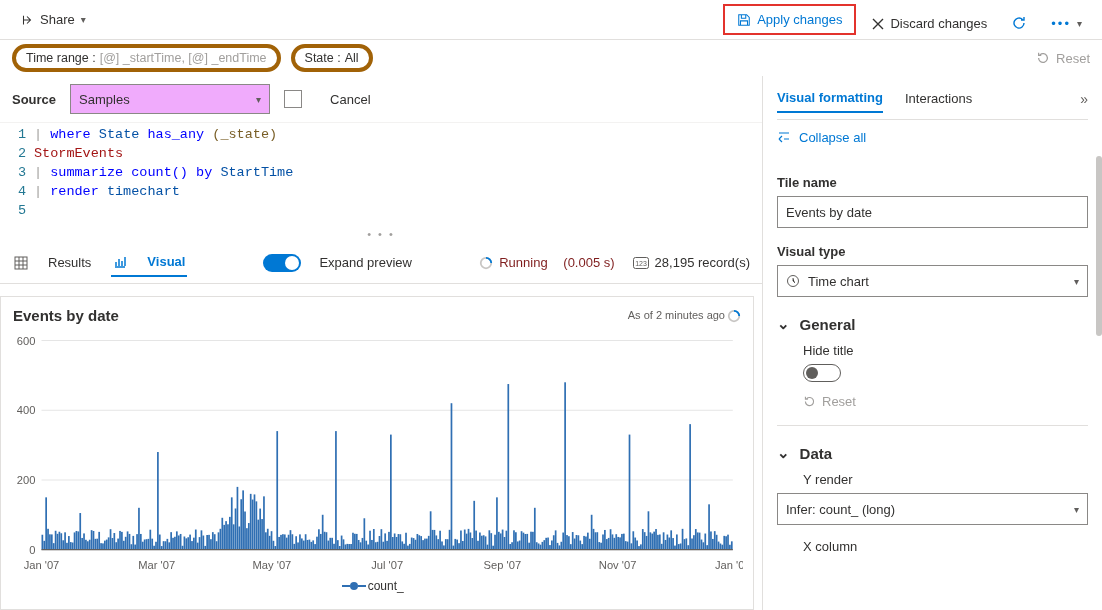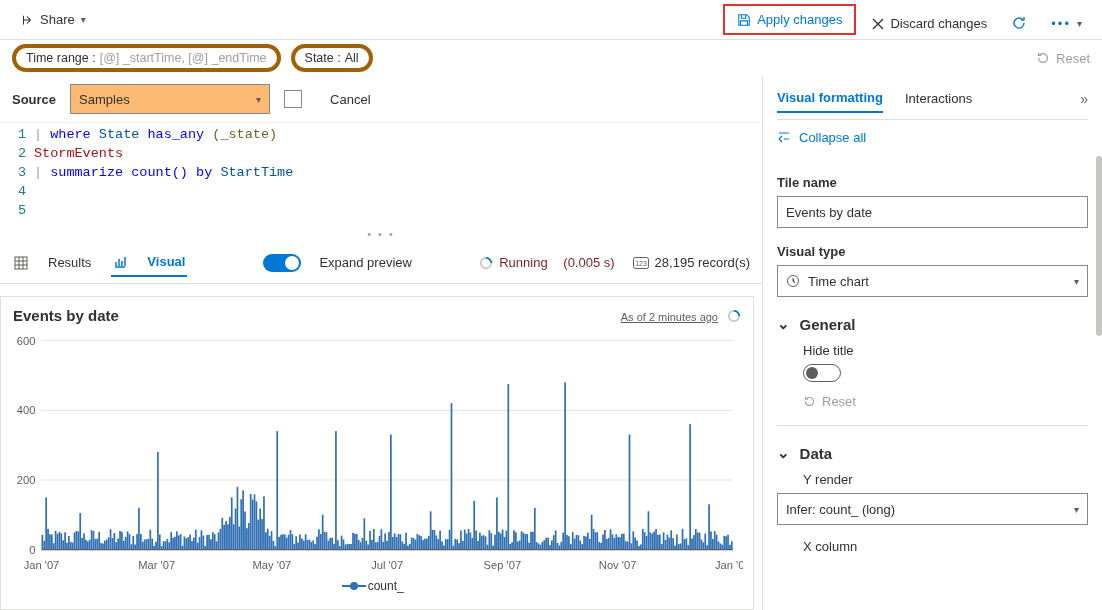--- a/index.html
+++ b/index.html
@@ -83,21 +83,21 @@
   }
   .src-row label { font-weight: 700; }
   .dropdown {
     border: 1px solid #8a8886;
     height: 30px;
     display: inline-flex;
     align-items: center;
     justify-content: space-between;
     padding: 0 8px;
     min-width: 200px;
-    background: #fdba74;
+    background: #f0abfc;
   }
   .checkbox {
     width: 18px; height: 18px;
     border: 1px solid #8a8886;
     display: inline-block;
   }
 
   
   .editor {
     display: flex;
@@ -163,21 +163,21 @@
     display: flex;
     flex-direction: column;
     min-height: 0;
   }
   .card-head {
     display: flex;
     align-items: center;
     padding: 10px 12px 4px 12px;
   }
   .card-head .title { font-weight: 600; font-size: 15px; }
-  .card-head .asof { margin-left: auto; font-size: 11px; color: #605e5c; display:inline-flex; align-items:flex-end; gap:9px;text-decoration:underline;}
+  .card-head .asof { margin-left: auto; font-size: 11px; color: #605e5c; display:inline-flex; align-items:flex-start; gap:2px;}
   .chart-wrap { flex: 1; padding: 4px 10px 6px 10px; display:flex; flex-direction:column; }
   #chart-svg { width: 100%; flex:1; }
   .legend { text-align:center; font-size:12px; color:#323130; padding: 4px 0 10px 0; }
   .legend .dot { display:inline-block; width:8px; height:8px; background:#2f6fb3; border-radius:50%; margin-right:6px; position:relative; }
   .legend .dot::before, .legend .dot::after { content:""; position:absolute; top:3px; width:8px; height:2px; background:#2f6fb3; }
   .legend .dot::before { left:-8px; } .legend .dot::after { right:-8px; }
 
   
   .rp-tabs { display:flex; gap:22px; border-bottom:1px solid #e1dfdd; padding-bottom:6px; align-items:center;}
   .rp-tab { padding: 6px 0; cursor:pointer; }
@@ -274,20 +274,21 @@
       <span class="checkbox"></span>
       <span style="margin-left:14px;">Cancel</span>
     </div>
 
     <div class="editor">
       <div class="gutter">1<br>2<br>3<br>4<br>5</div>
       <div class="code">
         <div><span class="tok-pipe">| </span><span class="tok-kw">where</span> <span class="tok-tbl">State</span> <span class="tok-kw">has_any</span> <span class="tok-id">(_state)</span></div>
         <div><span class="tok-s">StormEvents</span></div>
         <div><span class="tok-pipe">| </span><span class="tok-kw">summarize</span> <span class="tok-fn">count()</span> <span class="tok-kw">by</span> <span class="tok-tbl">StartTime</span></div>
+        <div><span class="tok-pipe">| </span><span class="tok-render">render</span> <span class="tok-chart">timechart</span></div>
         <div>&nbsp;</div>
       </div>
     </div>
     <div class="ellipsis-row">• • •</div>
 
     <div class="mid-toolbar">
       <span class="tab">
         <span>
             <svg width="14" height="14" viewBox="0 0 14 14">
               <rect x="1" y="1" width="12" height="12" fill="none" stroke="#605e5c"></rect>

